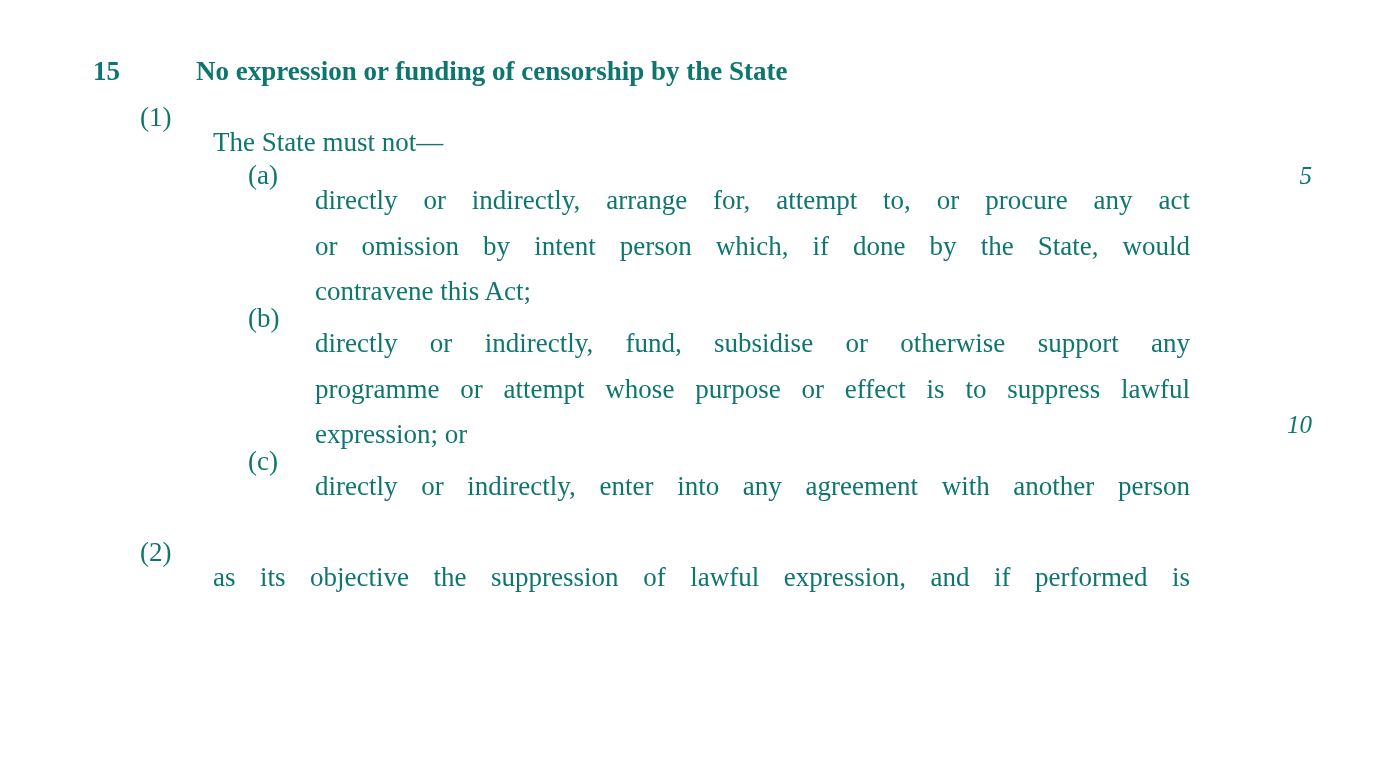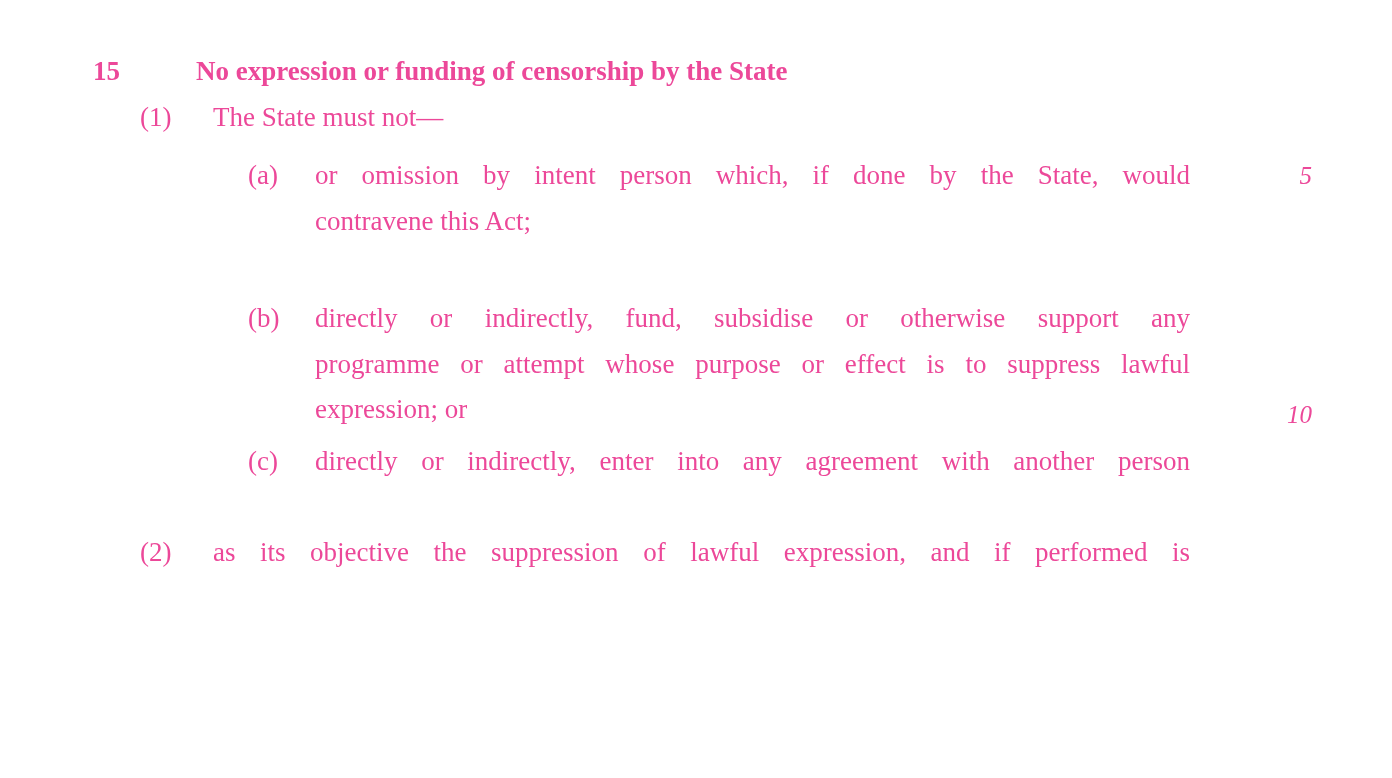--- a/index.html
+++ b/index.html
@@ -5,21 +5,21 @@
   html, body {
     margin: 0;
     padding: 0;
     background: #ffffff;
   }
   .page {
     position: relative;
     width: 1392px;
     height: 597px;
     background: #ffffff;
-    color: #ec4899;
+    color: #0f766e;
     font-family: "Liberation Serif", serif;
     overflow: hidden;
   }
   
   .section-heading {
     position: absolute;
     top: 49px;
     left: 93px;
     display: flex;
     font-weight: bold;
@@ -35,20 +35,21 @@
     position: absolute;
     display: flex;
     font-size: 27px;
     line-height: 45.5px;
   }
   .clause .label {
     flex: 0 0 auto;
   }
   .clause .body {
     flex: 0 0 auto;
+    margin-top: 25px;
   }
   
   .level1 { left: 140px; }
   .level1 .label { width: 73px; }
   .level1 .body  { width: 977px; }
   
   .level2 { left: 248px; }
   .level2 .label { width: 67px; }
   .level2 .body  { width: 875px; }
 
@@ -67,41 +68,42 @@
   .margin-num {
     position: absolute;
     width: 60px;
     right: 80px;
     text-align: right;
     font-style: italic;
     font-size: 25px;
     line-height: 45.5px;
   }
   .mn-5  { top: 153px; }
-  .mn-10 { top: 392px; }
+  .mn-10 { top: 402px; }
   .mn-15 { top: 622px; }
 </style>
 </head>
 <body>
 
 <div class="page">
 
   <div class="section-heading">
     <span class="sec-num">15</span>
     <span class="sec-title">No expression or funding of censorship by the State</span>
   </div>
 
   <div class="clause level1" style="top:95px">
     <div class="label">(1)</div>
     <div class="body single-line">The State must not—</div>
   </div>
 
   <div class="clause level2" style="top:153px">
     <div class="label">(a)</div>
     <div class="body">
+        <div class="tline">directly or indirectly, arrange for, attempt to, or procure any act</div>
         <div class="tline">or omission by intent person which, if done by the State, would</div>
         <div class="tline final">contravene this Act;</div>
       </div>
   </div>
 
   <div class="clause level2" style="top:296px">
     <div class="label">(b)</div>
     <div class="body">
         <div class="tline">directly or indirectly, fund, subsidise or otherwise support any</div>
         <div class="tline">programme or attempt whose purpose or effect is to suppress lawful</div>

